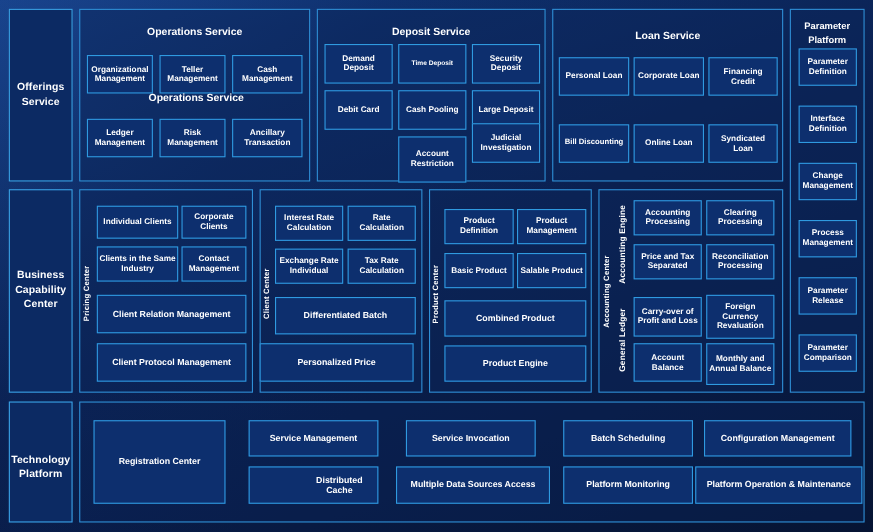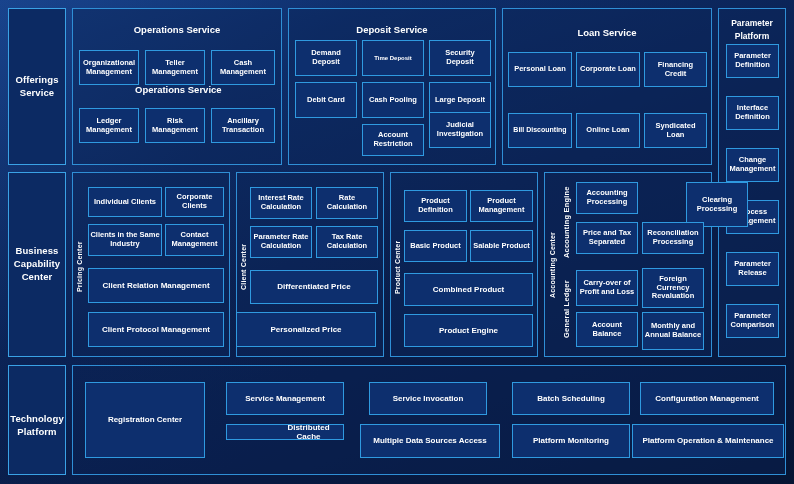--- a/index.html
+++ b/index.html
@@ -180,21 +180,21 @@
   <div class="bx f75" style="left:295px; top:82px; width:62px; height:36px;">
       <span>Debit Card</span>
     </div>
   <div class="bx f75" style="left:362px; top:82px; width:62px; height:36px;">
       <span>Cash Pooling</span>
     </div>
   <div class="bx f75" style="left:429px; top:82px; width:62px; height:36px;">
       <span>Large Deposit</span>
     </div>
 
-  <div class="bx f75" style="left:362px; top:124px; width:62px; height:32px;">
+  <div class="bx f75" style="left:362px; top:124px; width:62px; height:42px;">
       <span>Account Restriction</span>
     </div>
   <div class="bx f75" style="left:429px; top:112px; width:62px; height:36px;">
       <span>Judicial Investigation</span>
     </div>
 
   <div class="svc" style="left:502px; top:8px; width:210px; height:157px;">
     <div class="svc-title" style="top:18px;">Loan Service</div>
   </div>
 
@@ -276,28 +276,28 @@
   <div class="vlabel" style="left:237px; top:222px; width:12px; height:90px;">Client Center</div>
 
   <div class="bx f75" style="left:250px; top:187px; width:62px; height:32px;">
       <span>Interest Rate Calculation</span>
     </div>
   <div class="bx f75" style="left:316px; top:187px; width:62px; height:32px;">
       <span>Rate Calculation</span>
     </div>
 
   <div class="bx f75" style="left:250px; top:226px; width:62px; height:32px;">
-      <span>Parameter Rate Calculation</span>
+      <span>Exchange Rate Individual</span>
     </div>
   <div class="bx f75" style="left:316px; top:226px; width:62px; height:32px;">
       <span>Tax Rate Calculation</span>
     </div>
 
   <div class="bx f8" style="left:250px; top:270px; width:128px; height:34px;">
-      <span>Differentiated Price</span>
+      <span>Differentiated Batch</span>
     </div>
   <div class="bx f8" style="left:236px; top:312px; width:140px; height:35px;align-items:center;">
       <span>Personalized Price</span>
     </div>
 
   <div class="grp" style="left:390px; top:172px; width:148px; height:185px;"></div>
   <div class="vlabel" style="left:391px; top:222px; width:12px; height:90px;">Product Center</div>
 
   <div class="bx f75" style="left:404px; top:190px; width:63px; height:32px;">
       <span>Product Definition</span>
@@ -321,21 +321,21 @@
     </div>
 
   <div class="grp" style="left:544px; top:172px; width:168px; height:185px;"></div>
   <div class="vlabel" style="left:546px; top:215px; width:12px; height:100px;">Accounting Center</div>
   <div class="vlabel" style="left:560px; top:180px; width:12px; height:85px; font-size:7.5px;">Accounting Engine</div>
   <div class="vlabel" style="left:560px; top:268px; width:12px; height:82px; font-size:7.5px;">General  Ledger</div>
 
   <div class="bx f75" style="left:576px; top:182px; width:62px; height:32px;">
       <span>Accounting Processing</span>
     </div>
-  <div class="bx f75" style="left:642px; top:182px; width:62px; height:45px;margin-left:44px;">
+  <div class="bx f75" style="left:642px; top:182px; width:62px; height:32px;">
       <span>Clearing Processing</span>
     </div>
 
   <div class="bx f75" style="left:576px; top:222px; width:62px; height:32px;">
       <span>Price and Tax Separated</span>
     </div>
   <div class="bx f75" style="left:642px; top:222px; width:62px; height:32px;">
       <span>Reconciliation Processing</span>
     </div>
 
@@ -370,21 +370,21 @@
   <div class="bx f8" style="left:369px; top:382px; width:118px; height:33px;">
       <span>Service Invocation</span>
     </div>
   <div class="bx f8" style="left:512px; top:382px; width:118px; height:33px;">
       <span>Batch Scheduling</span>
     </div>
   <div class="bx f8" style="left:640px; top:382px; width:134px; height:33px;">
       <span class="nowrap">Configuration Management</span>
     </div>
 
-  <div class="bx f8" style="left:226px; top:424px; width:118px; height:16px;padding-left:48px;">
+  <div class="bx f8" style="left:226px; top:424px; width:118px; height:34px;padding-left:48px;">
       <span>Distributed Cache</span>
     </div>
   <div class="bx f8" style="left:360px; top:424px; width:140px; height:34px;">
       <span class="nowrap">Multiple Data Sources Access</span>
     </div>
   <div class="bx f8" style="left:512px; top:424px; width:118px; height:34px;">
       <span>Platform Monitoring</span>
     </div>
   <div class="bx f8" style="left:632px; top:424px; width:152px; height:34px;">
       <span class="nowrap">Platform Operation &amp; Maintenance</span>

